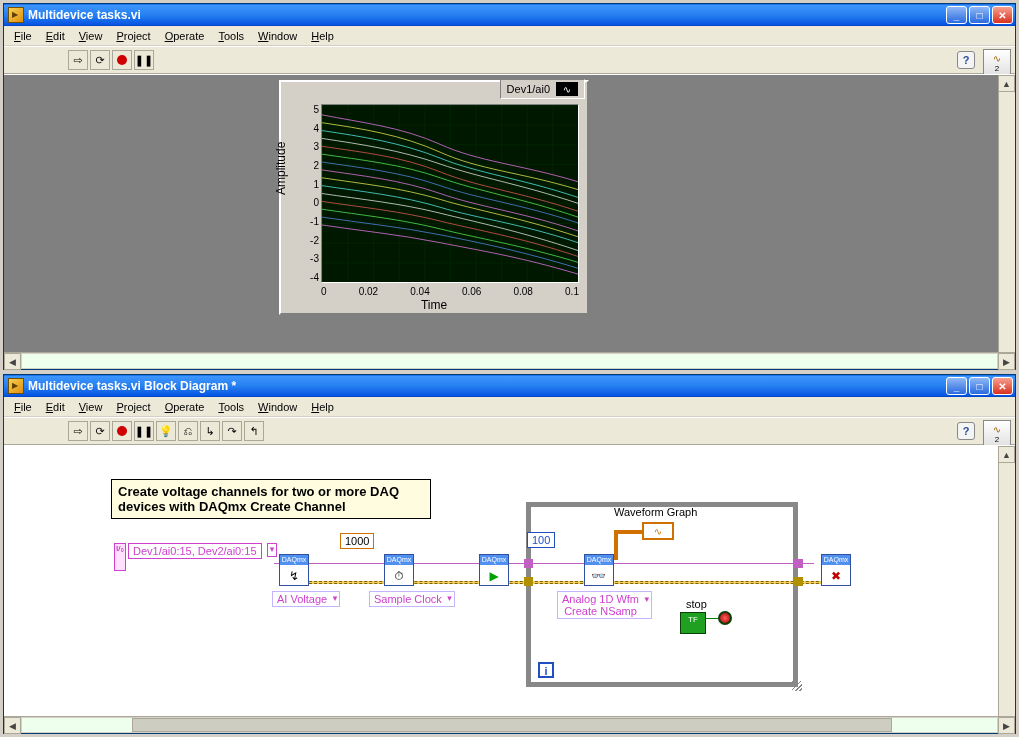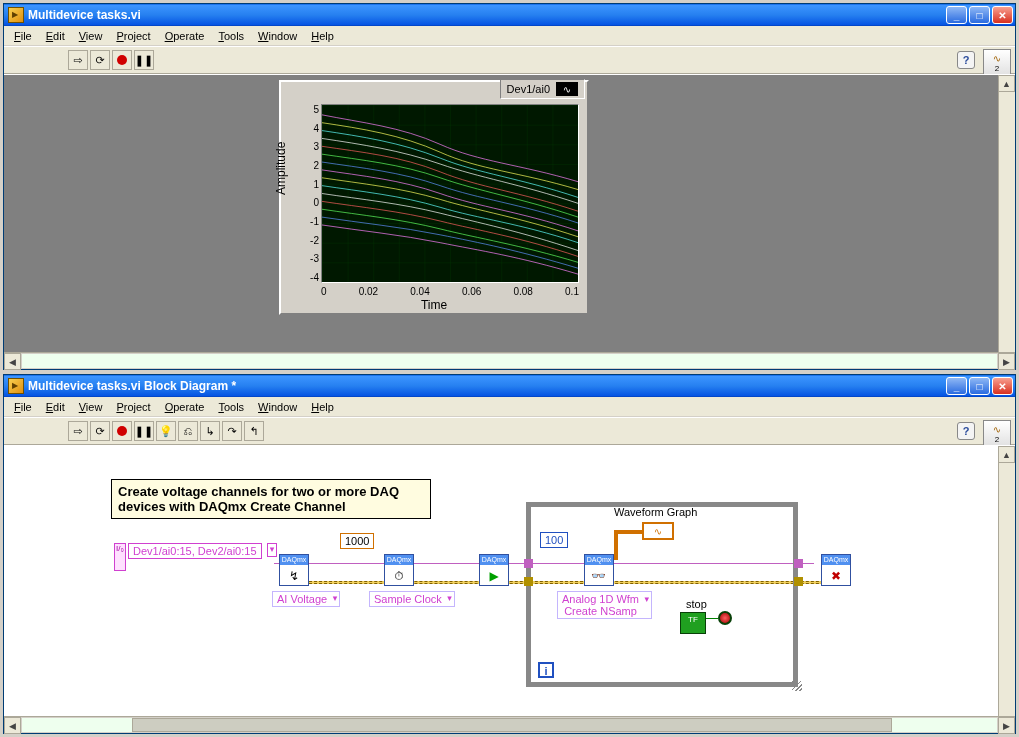--- a/index.html
+++ b/index.html
@@ -451,21 +451,21 @@
     </div>
     <div class="bd-selector" style="left:365px; top:145px;">Sample Clock</div>
 
     <div class="bd-node" style="left:475px; top:108px;">
       <div class="hdr">DAQmx</div>
       <div class="bdy" style="color:#00a000;">▶</div>
     </div>
 
     <div class="bd-loop" style="left:522px; top:56px; width:272px; height:185px;"></div>
 
-    <div class="bd-textbox blue" style="left:536px; top:86px;">100</div>
+    <div class="bd-textbox blue" style="left:523px; top:86px;">100</div>
 
     <div class="bd-node" style="left:580px; top:108px;">
       <div class="hdr">DAQmx</div>
       <div class="bdy">👓</div>
     </div>
     <div class="bd-selector" style="left:553px; top:145px; line-height:12px; text-align:center;">
       <span>Analog 1D Wfm</span><br>
       <span>Create NSamp</span>
     </div>
 

